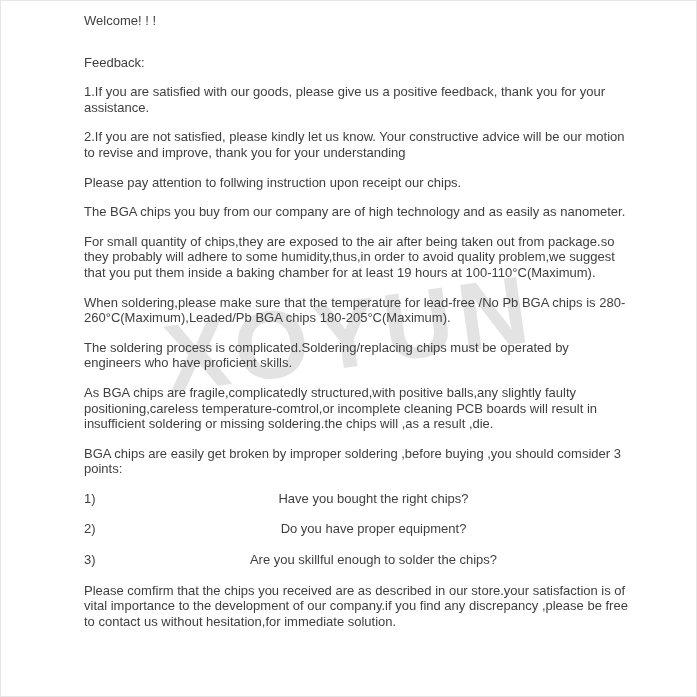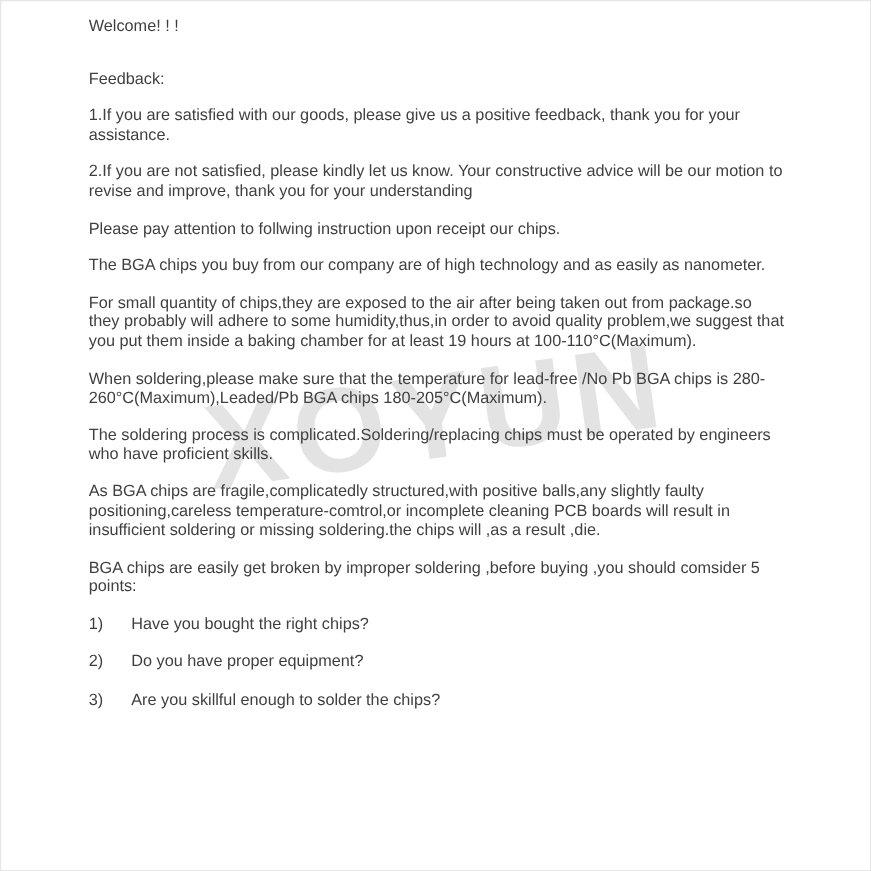--- a/index.html
+++ b/index.html
@@ -31,36 +31,38 @@
     pointer-events: none;
     user-select: none;
   }
   .content {
     position: relative;
     z-index: 1;
     padding: 12px 67px 0 70px;
     color: #3f3f3f;
     font-size: 13px;
     line-height: 1.2;
+    margin-left: 13px;
   }
   .para {
     margin: 0 0 14px 0;
   }
   .title {
     margin: 0 0 26px 0;
   }
   .list-item {
     display: flex;
     margin: 0 0 15px 0;
   }
   .list-marker {
     flex: 0 0 34px;
   }
   .list-text {
     flex: 1;
+    text-align: center;
   }
 </style>
 </head>
 <body>
 
 <div class="watermark">XOYUN</div>
 
 <div class="content">
 
   <p class="para title">Welcome! ! !</p>
@@ -77,32 +79,33 @@
   <p class="para">The BGA chips you buy from our company are of  high technology and as easily as nanometer.</p>
 
   <p class="para">For small quantity of chips,they are exposed to the air after being taken out from package.so they probably will adhere to some humidity,thus,in order to avoid quality problem,we suggest that you put them inside a baking chamber for at least 19 hours at 100-110°C(Maximum).</p>
 
   <p class="para">When soldering,please make sure that the temperature for lead-free /No Pb BGA chips is 280-260°C(Maximum),Leaded/Pb BGA chips 180-205°C(Maximum).</p>
 
   <p class="para">The soldering process is complicated.Soldering/replacing chips must be operated by engineers who have proficient skills.</p>
 
   <p class="para">As BGA chips are fragile,complicatedly structured,with positive balls,any slightly faulty positioning,careless temperature-comtrol,or incomplete cleaning PCB boards will result in insufficient soldering or missing soldering.the chips will ,as a result ,die.</p>
 
-  <p class="para">BGA chips are easily get broken by improper soldering ,before buying ,you should comsider 5 points:</p>
+  <p class="para">BGA chips are easily get broken by improper soldering ,before buying ,you should comsider 3 points:</p>
 
   <div class="list-item">
     <span class="list-marker">1)</span>
     <span class="list-text">Have you bought the right chips?</span>
   </div>
 
   <div class="list-item">
     <span class="list-marker">2)</span>
     <span class="list-text">Do you have proper equipment?</span>
   </div>
 
   <div class="list-item">
     <span class="list-marker">3)</span>
     <span class="list-text">Are you skillful enough to solder the chips?</span>
   </div>
 
 
+  <p class="para">Please comfirm that the chips you received are as described in our store.your satisfaction is of vital importance to the development of our company.if you find any discrepancy ,please be free to contact us without hesitation,for immediate solution.</p>
 
 </div>
 
 </body></html>

